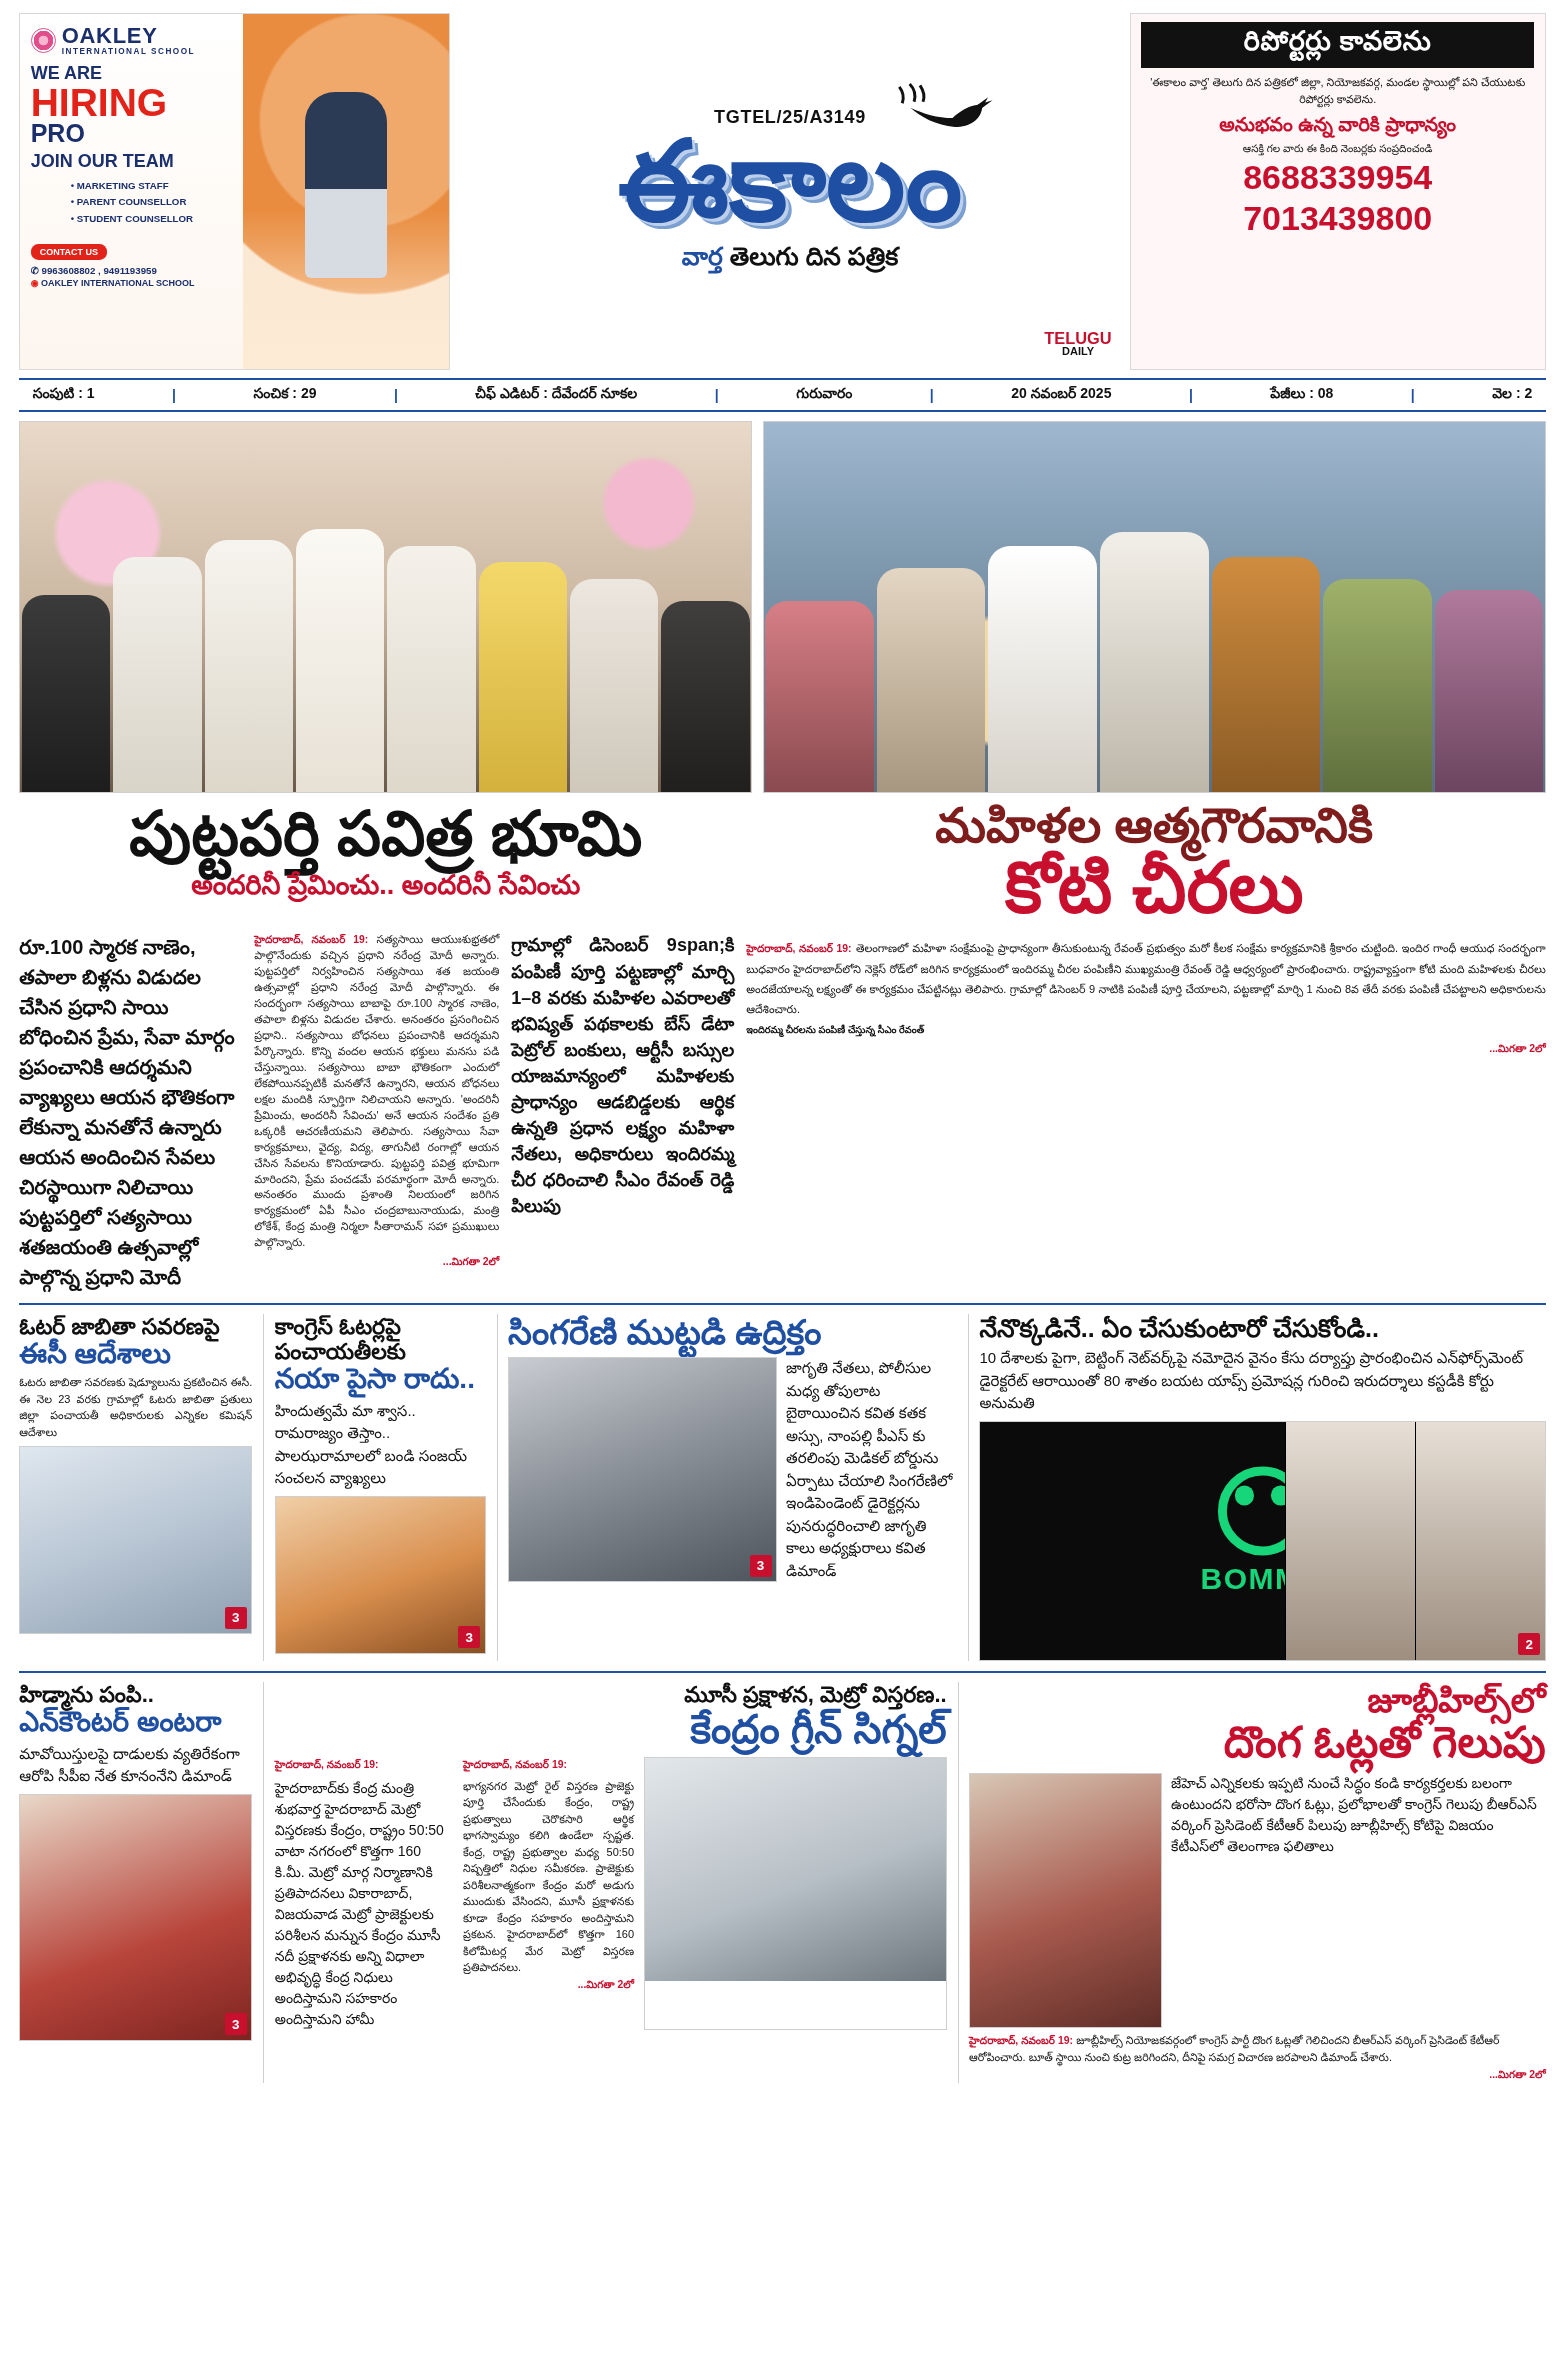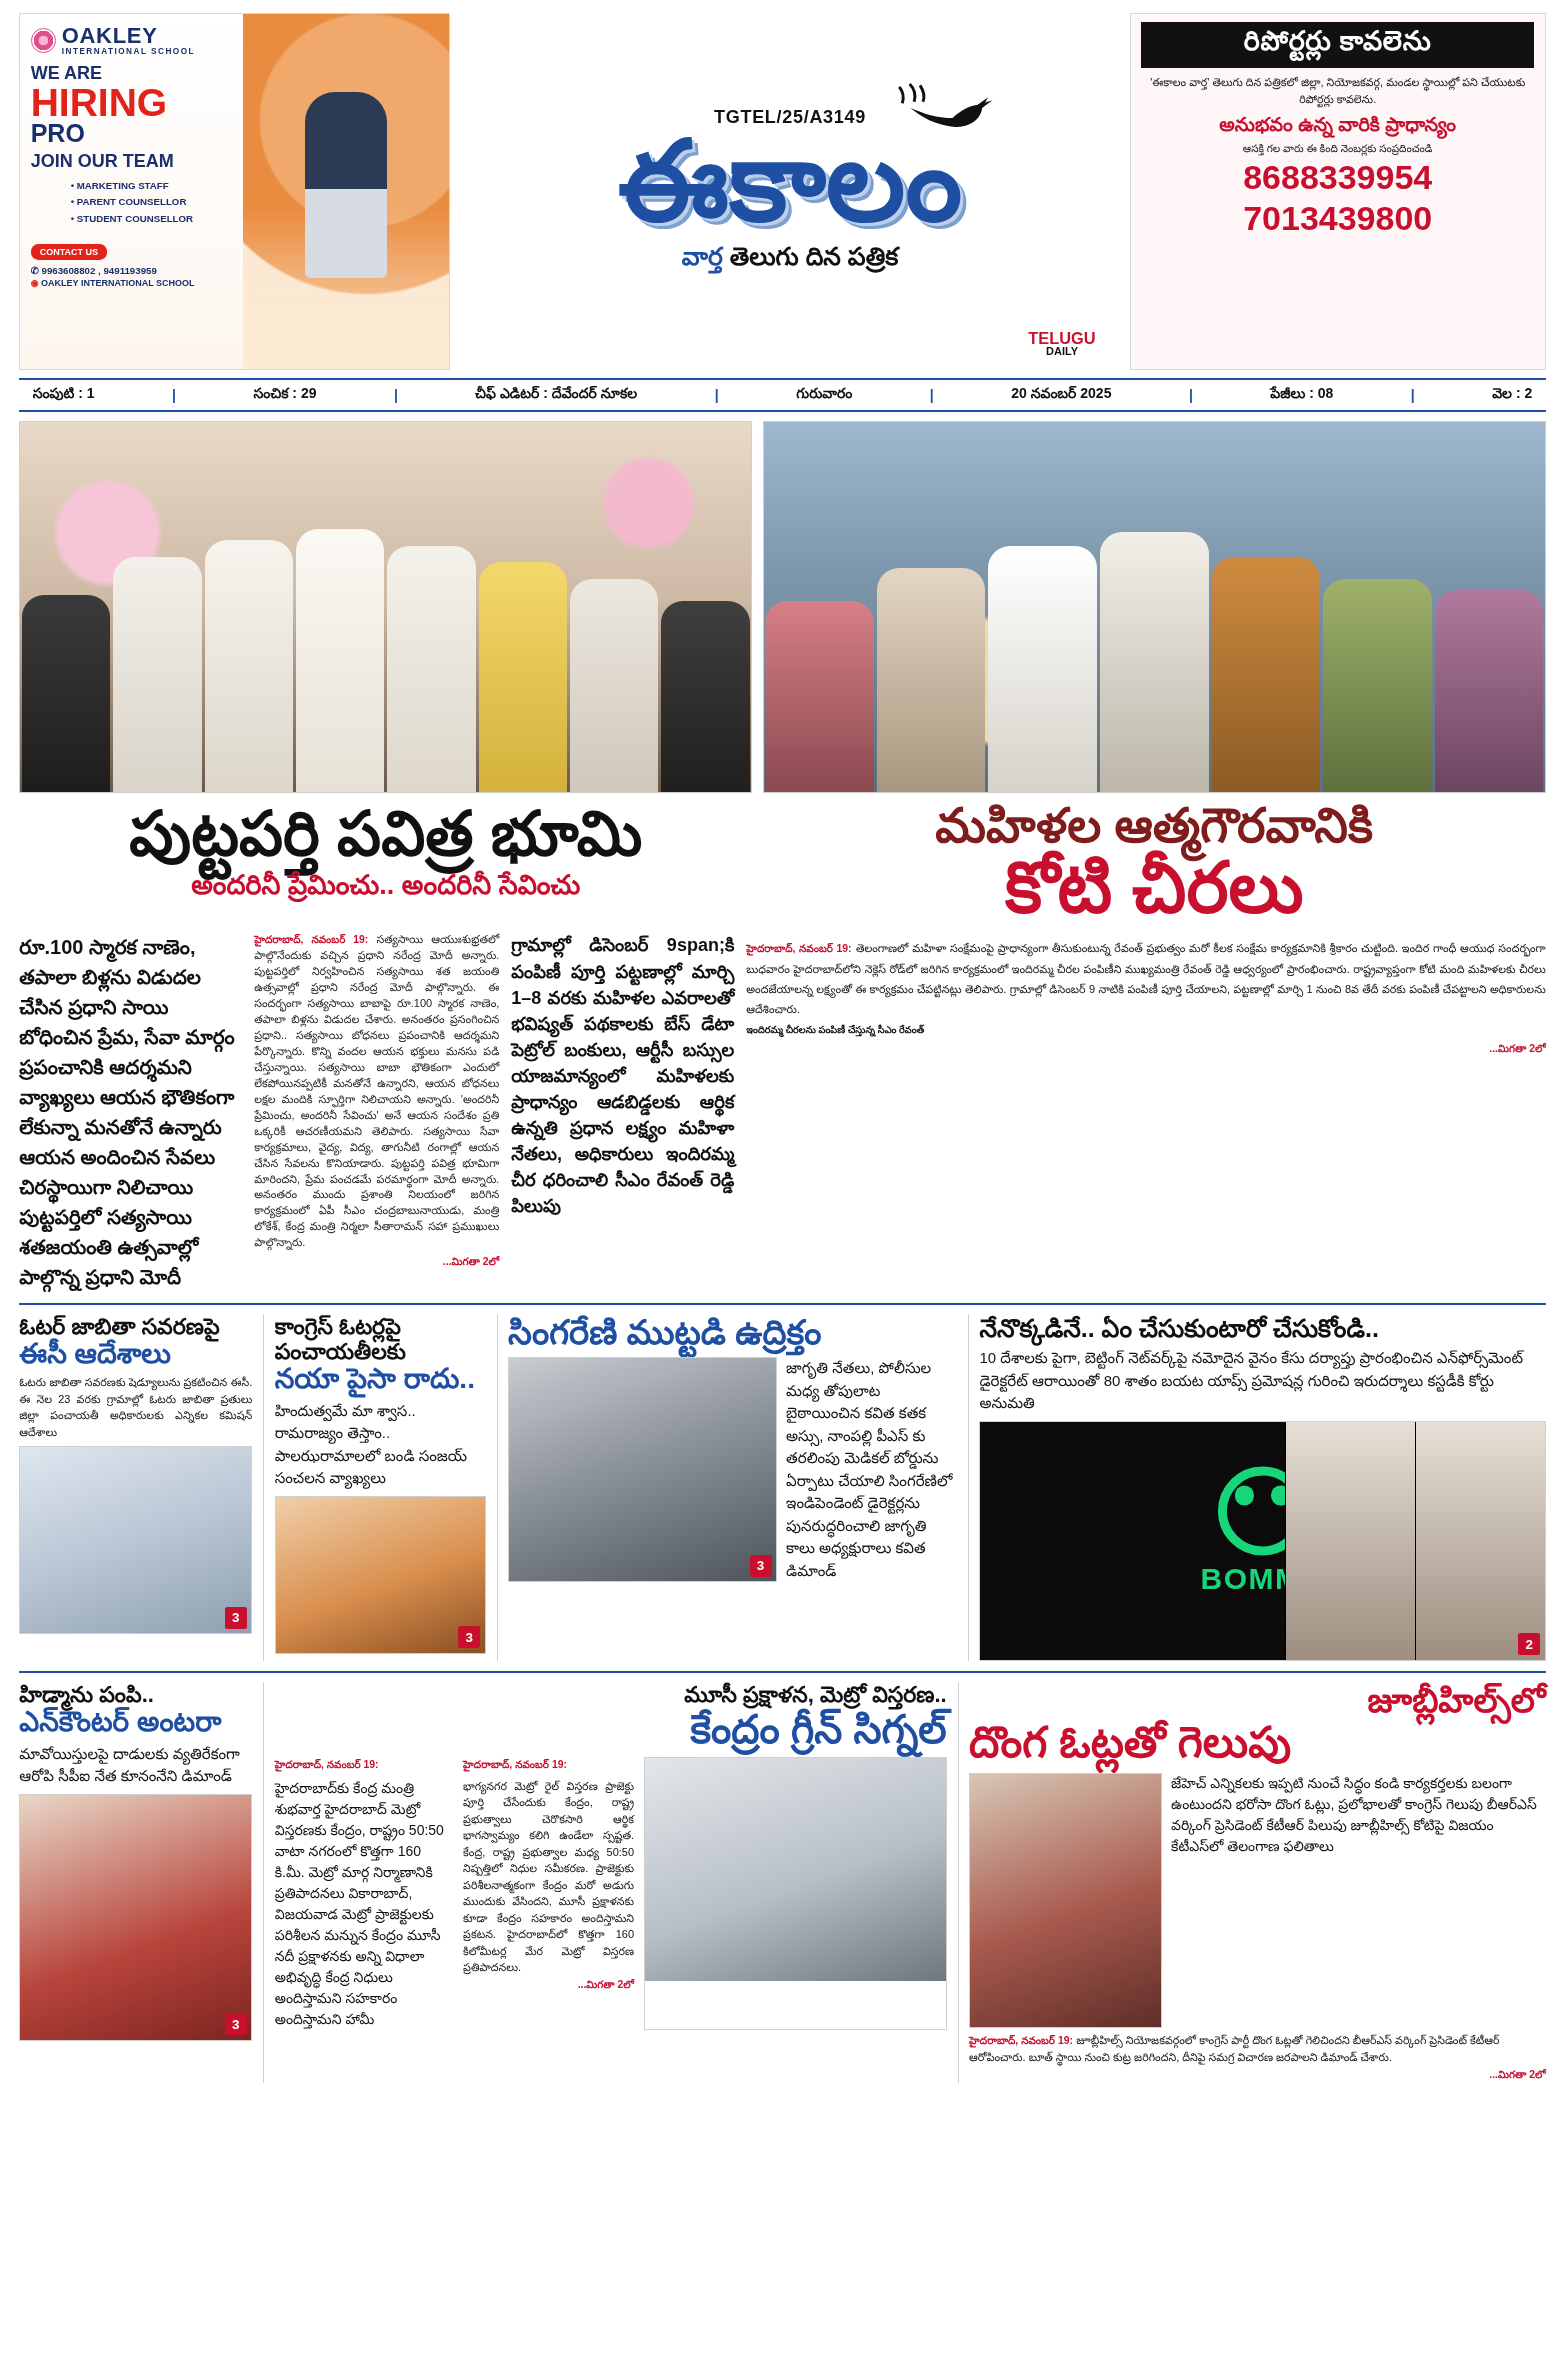--- a/index.html
+++ b/index.html
@@ -15,21 +15,21 @@
     min-height: 2377px;
     padding: 13.4px 19.3px 15px 19.3px;
     background: #fff;
     position: relative;
   }
 
   
   .masthead {
     display: flex;
     align-items: stretch;
-    gap: 16px;
+    gap: 0;
     border-bottom: 0;
     height: 357px;
   }
   .ad-left {
     width: 431px;
     border: 1.5px solid #d8d8d8;
     display: flex;
     position: relative;
     overflow: hidden;
     background: linear-gradient(180deg,#ffffff 0%, #fdf6ef 100%);
@@ -445,21 +445,21 @@
           <span class="contd">...మిగతా 2లో</span>
         </div>
         <div class="pbox" style="flex:1;margin-top:0">
           <div class="img-speaker"></div>
         </div>
       </div>
     </div>
 
     <div class="lc l4">
       <div class="h-med-red" style="text-align:right;font-size:34px">జూబ్లీహిల్స్‌లో</div>
-      <div class="h-med-red" style="font-size:43px">దొంగ ఓట్లతో గెలుపు</div>
+      <div class="h-med-red" style="text-align:right;font-size:43px">దొంగ ఓట్లతో గెలుపు</div>
       <div style="display:flex;gap:9px;margin-top:6px">
         <div class="pbox" style="width:193px;margin-top:0">
           <div class="img-ktr"></div>
         </div>
         <div class="txt-md" style="flex:1;margin-top:0;font-size:14px">జేహెచ్ ఎన్నికలకు ఇప్పటి నుంచే సిద్ధం కండి కార్యకర్తలకు బలంగా ఉంటుందని భరోసా దొంగ ఓట్లు, ప్రలోభాలతో కాంగ్రెస్ గెలుపు బీఆర్ఎస్ వర్కింగ్ ప్రెసిడెంట్ కేటీఆర్ పిలుపు జూబ్లీహిల్స్ కోటిపై విజయం కేటీఎస్‌లో తెలంగాణ ఫలితాలు</div>
       </div>
       <div style="display:flex;gap:9px;margin-top:4.5px">
         <div style="flex:1">
           <span class="dateline">హైదరాబాద్, నవంబర్ 19:</span>
           <span class="txt-sm">జూబ్లీహిల్స్ నియోజకవర్గంలో కాంగ్రెస్ పార్టీ దొంగ ఓట్లతో గెలిచిందని బీఆర్ఎస్ వర్కింగ్ ప్రెసిడెంట్ కేటీఆర్ ఆరోపించారు. బూత్ స్థాయి నుంచి కుట్ర జరిగిందని, దీనిపై సమగ్ర విచారణ జరపాలని డిమాండ్ చేశారు.</span>

